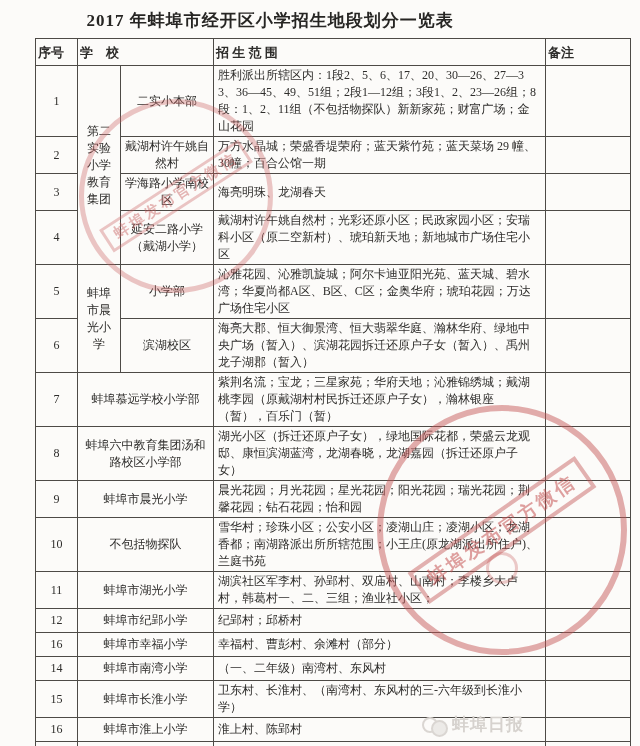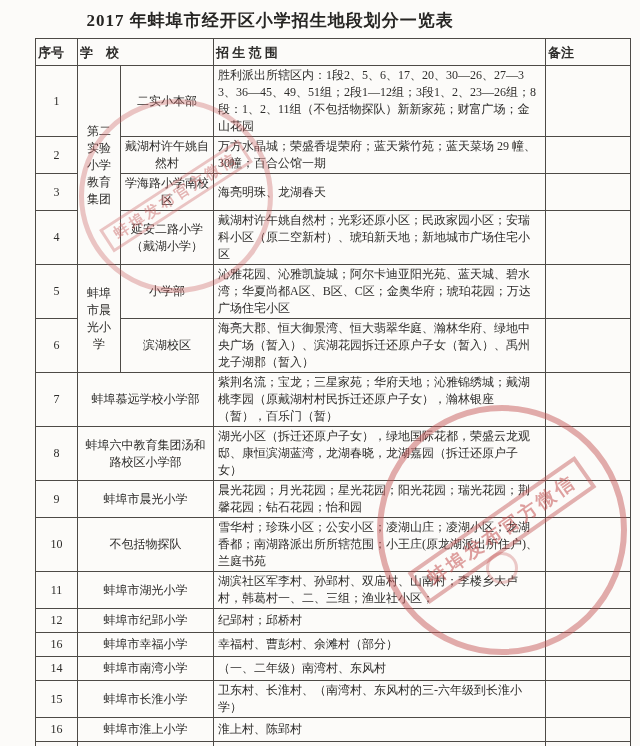--- a/index.html
+++ b/index.html
@@ -244,14 +244,21 @@
   </table>
 
   <div class="stamp stamp-upper">
     <span class="ribbon">蚌埠发布官方微信</span>
   </div>
   <div class="stamp stamp-lower">
     <span class="ribbon">蚌埠发布官方微信</span>
     <span class="inner-dot"></span>
   </div>
 
+  <div class="publisher">
+    <span class="logo-mark">
+      <span class="c1"></span>
+        <span class="c2"></span>
+    </span>
+    <span>蚌埠日报</span>
+  </div>
 
 </div>
 
 </body></html>

